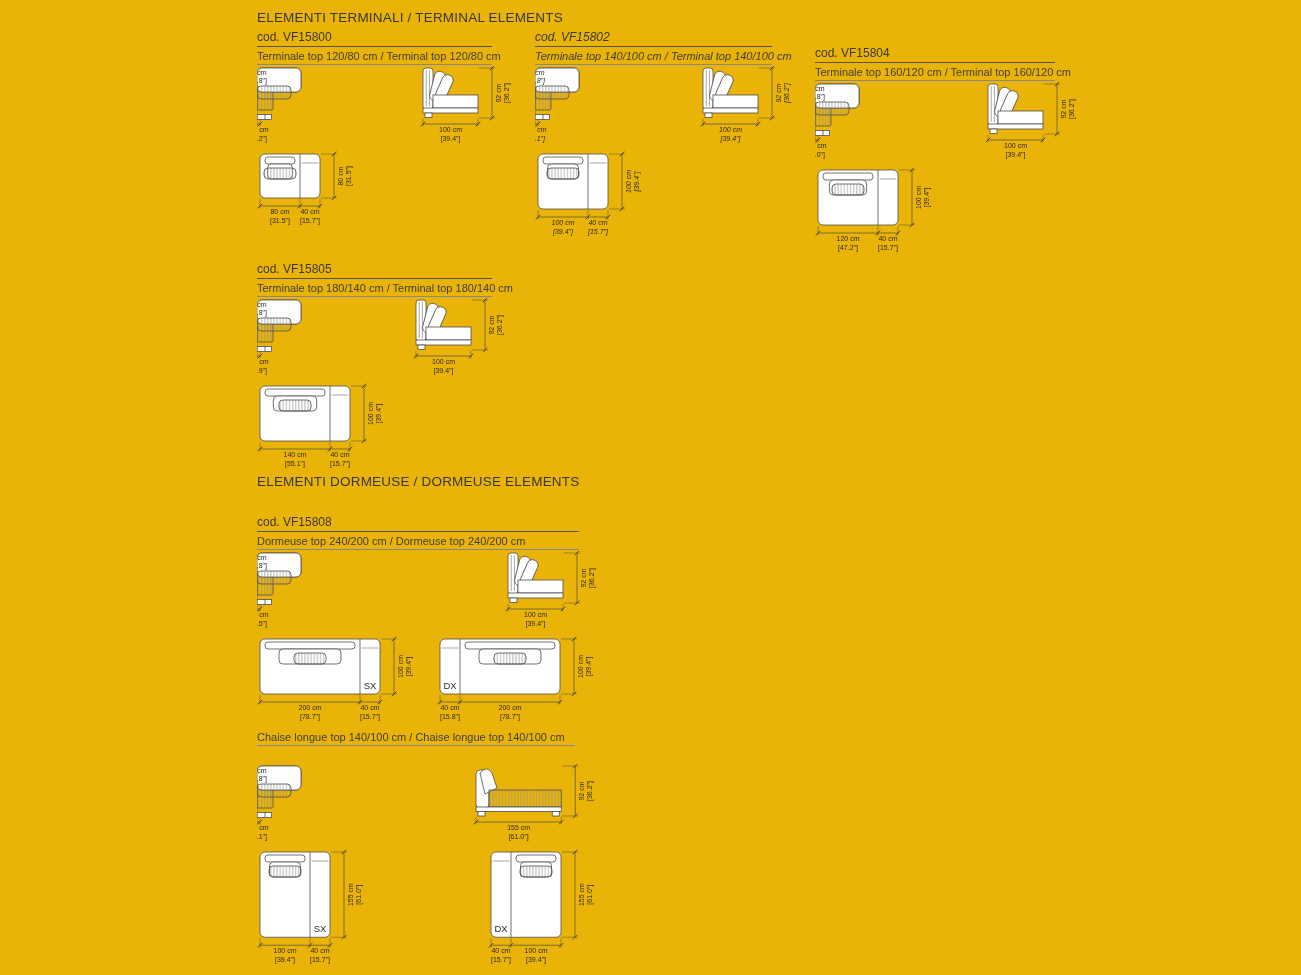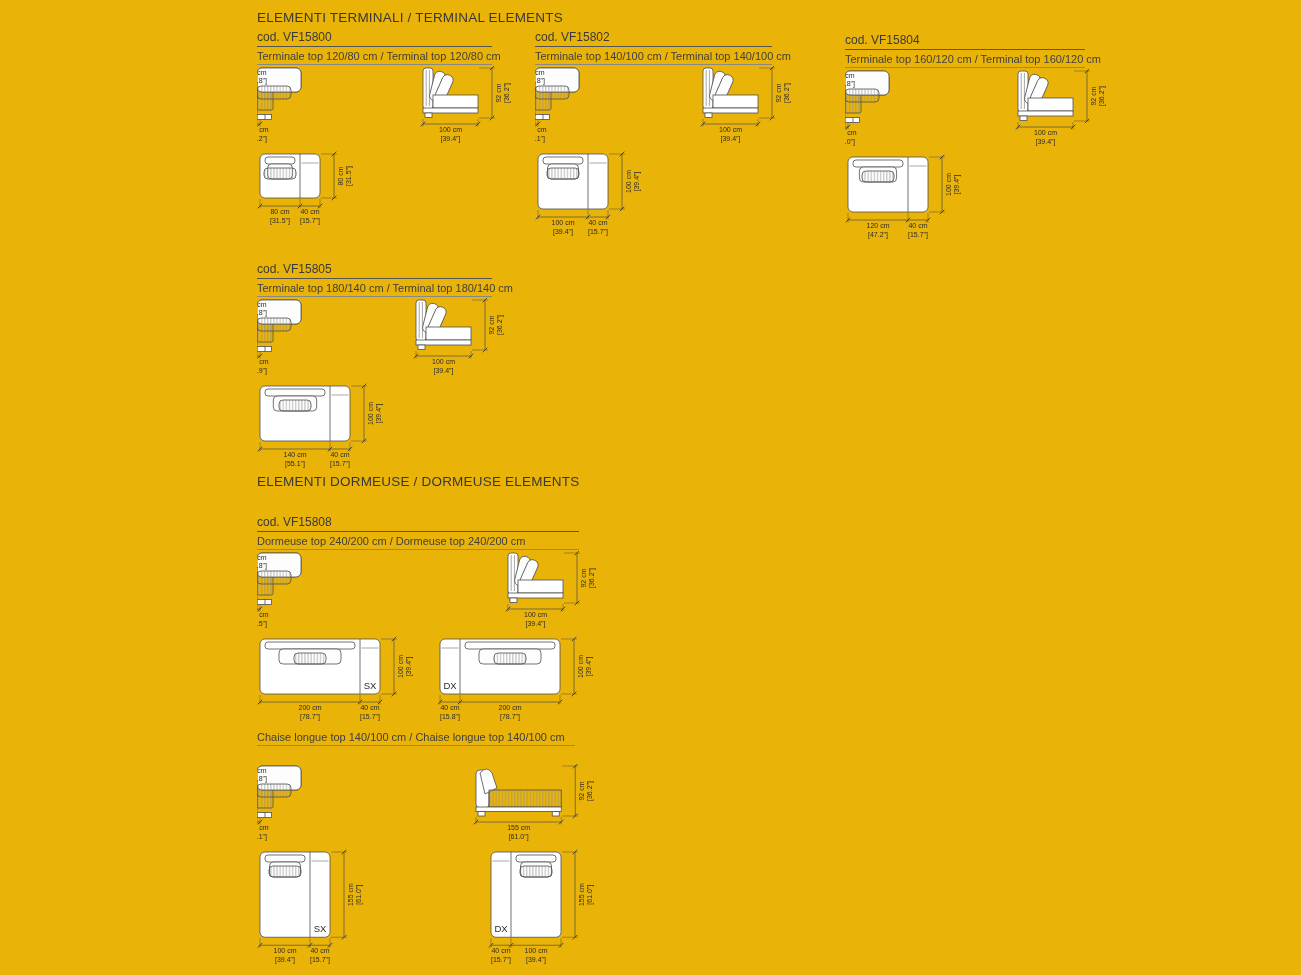--- a/index.html
+++ b/index.html
@@ -116,21 +116,21 @@
             <line x1="64" y1="47" x2="80" y2="47" stroke="#4f4f4f" stroke-width="0.5"></line>
             <line x1="77" y1="3" x2="77" y2="47" stroke="#4f4f4f" stroke-width="0.7"></line>
             <path d="M 74.7 5.3 L 79.3 0.7000000000000002" stroke="#2f2f2f" stroke-width="0.8" fill="none"></path>
             <path d="M 74.7 49.3 L 79.3 44.7" stroke="#2f2f2f" stroke-width="0.8" fill="none"></path>
             <g transform="translate(77 25) rotate(-90)">
               <text x="0" y="8.5" class="dim">80 cm</text>
               <text x="0" y="17" class="dim">[31.5"]</text>
             </g>
           </svg></div>
       </div>
-      <div class="card" style="left: 535px; top: 30px; width: 237px;">
+      <div class="card" style="left: 535px; top: 30px; width: 237px; font-style: italic;">
         <div class="code">cod. VF15802</div>
         <div class="subtitle">Terminale top 140/100 cm / Terminal top 140/100 cm</div>
         <div class="svgwrap" style="left:0px;top:36px"><svg width="NaN" height="88" viewBox="0 0 NaN 88">
             <defs>
               <pattern id="hp4" width="3.1" height="6" patternUnits="userSpaceOnUse">
                 <line x1="1.5" y1="0" x2="1.5" y2="6" stroke="#909090" stroke-width="0.7"></line>
               </pattern>
             </defs>
             <rect x="3" y="16" width="NaN" height="28" rx="0" fill="url(#hp4)" stroke="#4f4f4f" stroke-width="0.8"></rect>
             <rect x="NaN" y="8" width="16" height="36" rx="1.5" fill="url(#hp4)" stroke="#4f4f4f" stroke-width="0.8"></rect>
@@ -215,21 +215,21 @@
             <line x1="74" y1="58.00000000000001" x2="90" y2="58.00000000000001" stroke="#4f4f4f" stroke-width="0.5"></line>
             <line x1="87" y1="3" x2="87" y2="58.00000000000001" stroke="#4f4f4f" stroke-width="0.7"></line>
             <path d="M 84.7 5.3 L 89.3 0.7000000000000002" stroke="#2f2f2f" stroke-width="0.8" fill="none"></path>
             <path d="M 84.7 60.300000000000004 L 89.3 55.70000000000001" stroke="#2f2f2f" stroke-width="0.8" fill="none"></path>
             <g transform="translate(87 30.500000000000004) rotate(-90)">
               <text x="0" y="8.5" class="dim">100 cm</text>
               <text x="0" y="17" class="dim">[39.4"]</text>
             </g>
           </svg></div>
       </div>
-      <div class="card" style="left: 815px; top: 33px; width: 240px; margin-left: 30px;">
+      <div class="card" style="left: 815px; top: 46px; width: 240px;">
         <div class="code">cod. VF15804</div>
         <div class="subtitle">Terminale top 160/120 cm / Terminal top 160/120 cm</div>
         <div class="svgwrap" style="left:0px;top:36px"><svg width="NaN" height="88" viewBox="0 0 NaN 88">
             <defs>
               <pattern id="hp7" width="3.1" height="6" patternUnits="userSpaceOnUse">
                 <line x1="1.5" y1="0" x2="1.5" y2="6" stroke="#909090" stroke-width="0.7"></line>
               </pattern>
             </defs>
             <rect x="3" y="16" width="NaN" height="28" rx="0" fill="url(#hp7)" stroke="#4f4f4f" stroke-width="0.8"></rect>
             <rect x="NaN" y="8" width="16" height="36" rx="1.5" fill="url(#hp7)" stroke="#4f4f4f" stroke-width="0.8"></rect>

